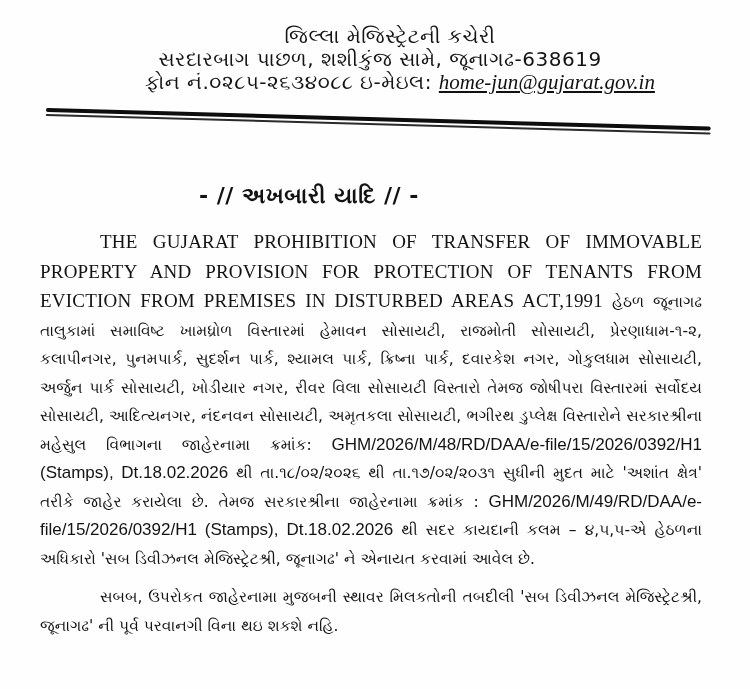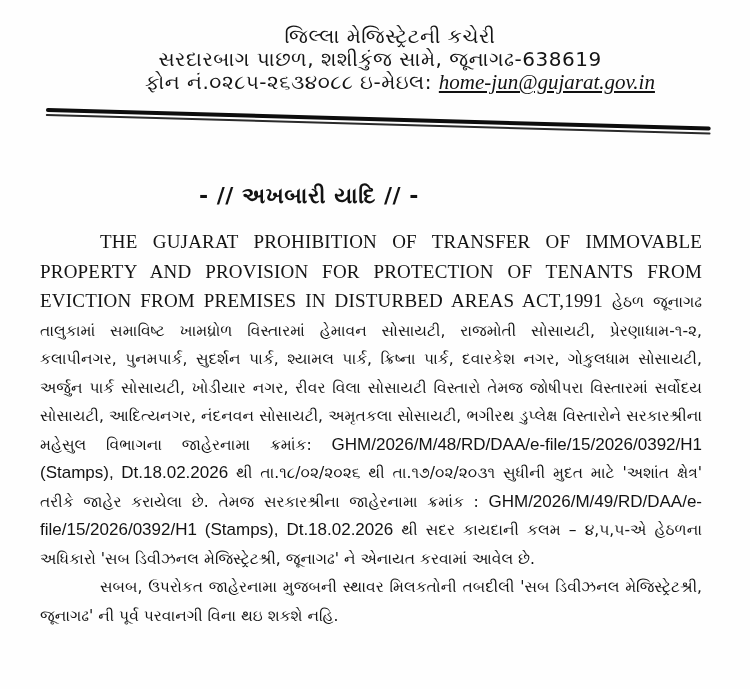--- a/index.html
+++ b/index.html
@@ -105,21 +105,21 @@
     .body-text .eng {
       font-family: "Liberation Serif", serif;
       font-size: 19px;
       letter-spacing: 0.2px;
     }
     .body-text .ref {
       font-family: "Liberation Sans", sans-serif;
       font-size: 17px;
     }
     .body-text p + p {
-      margin-top: 0;
+      margin-top: 10px;
     }
   </style>
 </head>
 <body>
 
 <div class="page">
 
   <div class="letterhead">
     <div class="lh-line l1">જિલ્લા મેજિસ્ટ્રેટની કચેરી</div>
     <div class="lh-line l2">સરદારબાગ પાછળ, શશીકુંજ સામે, જૂનાગઢ-638619</div>

